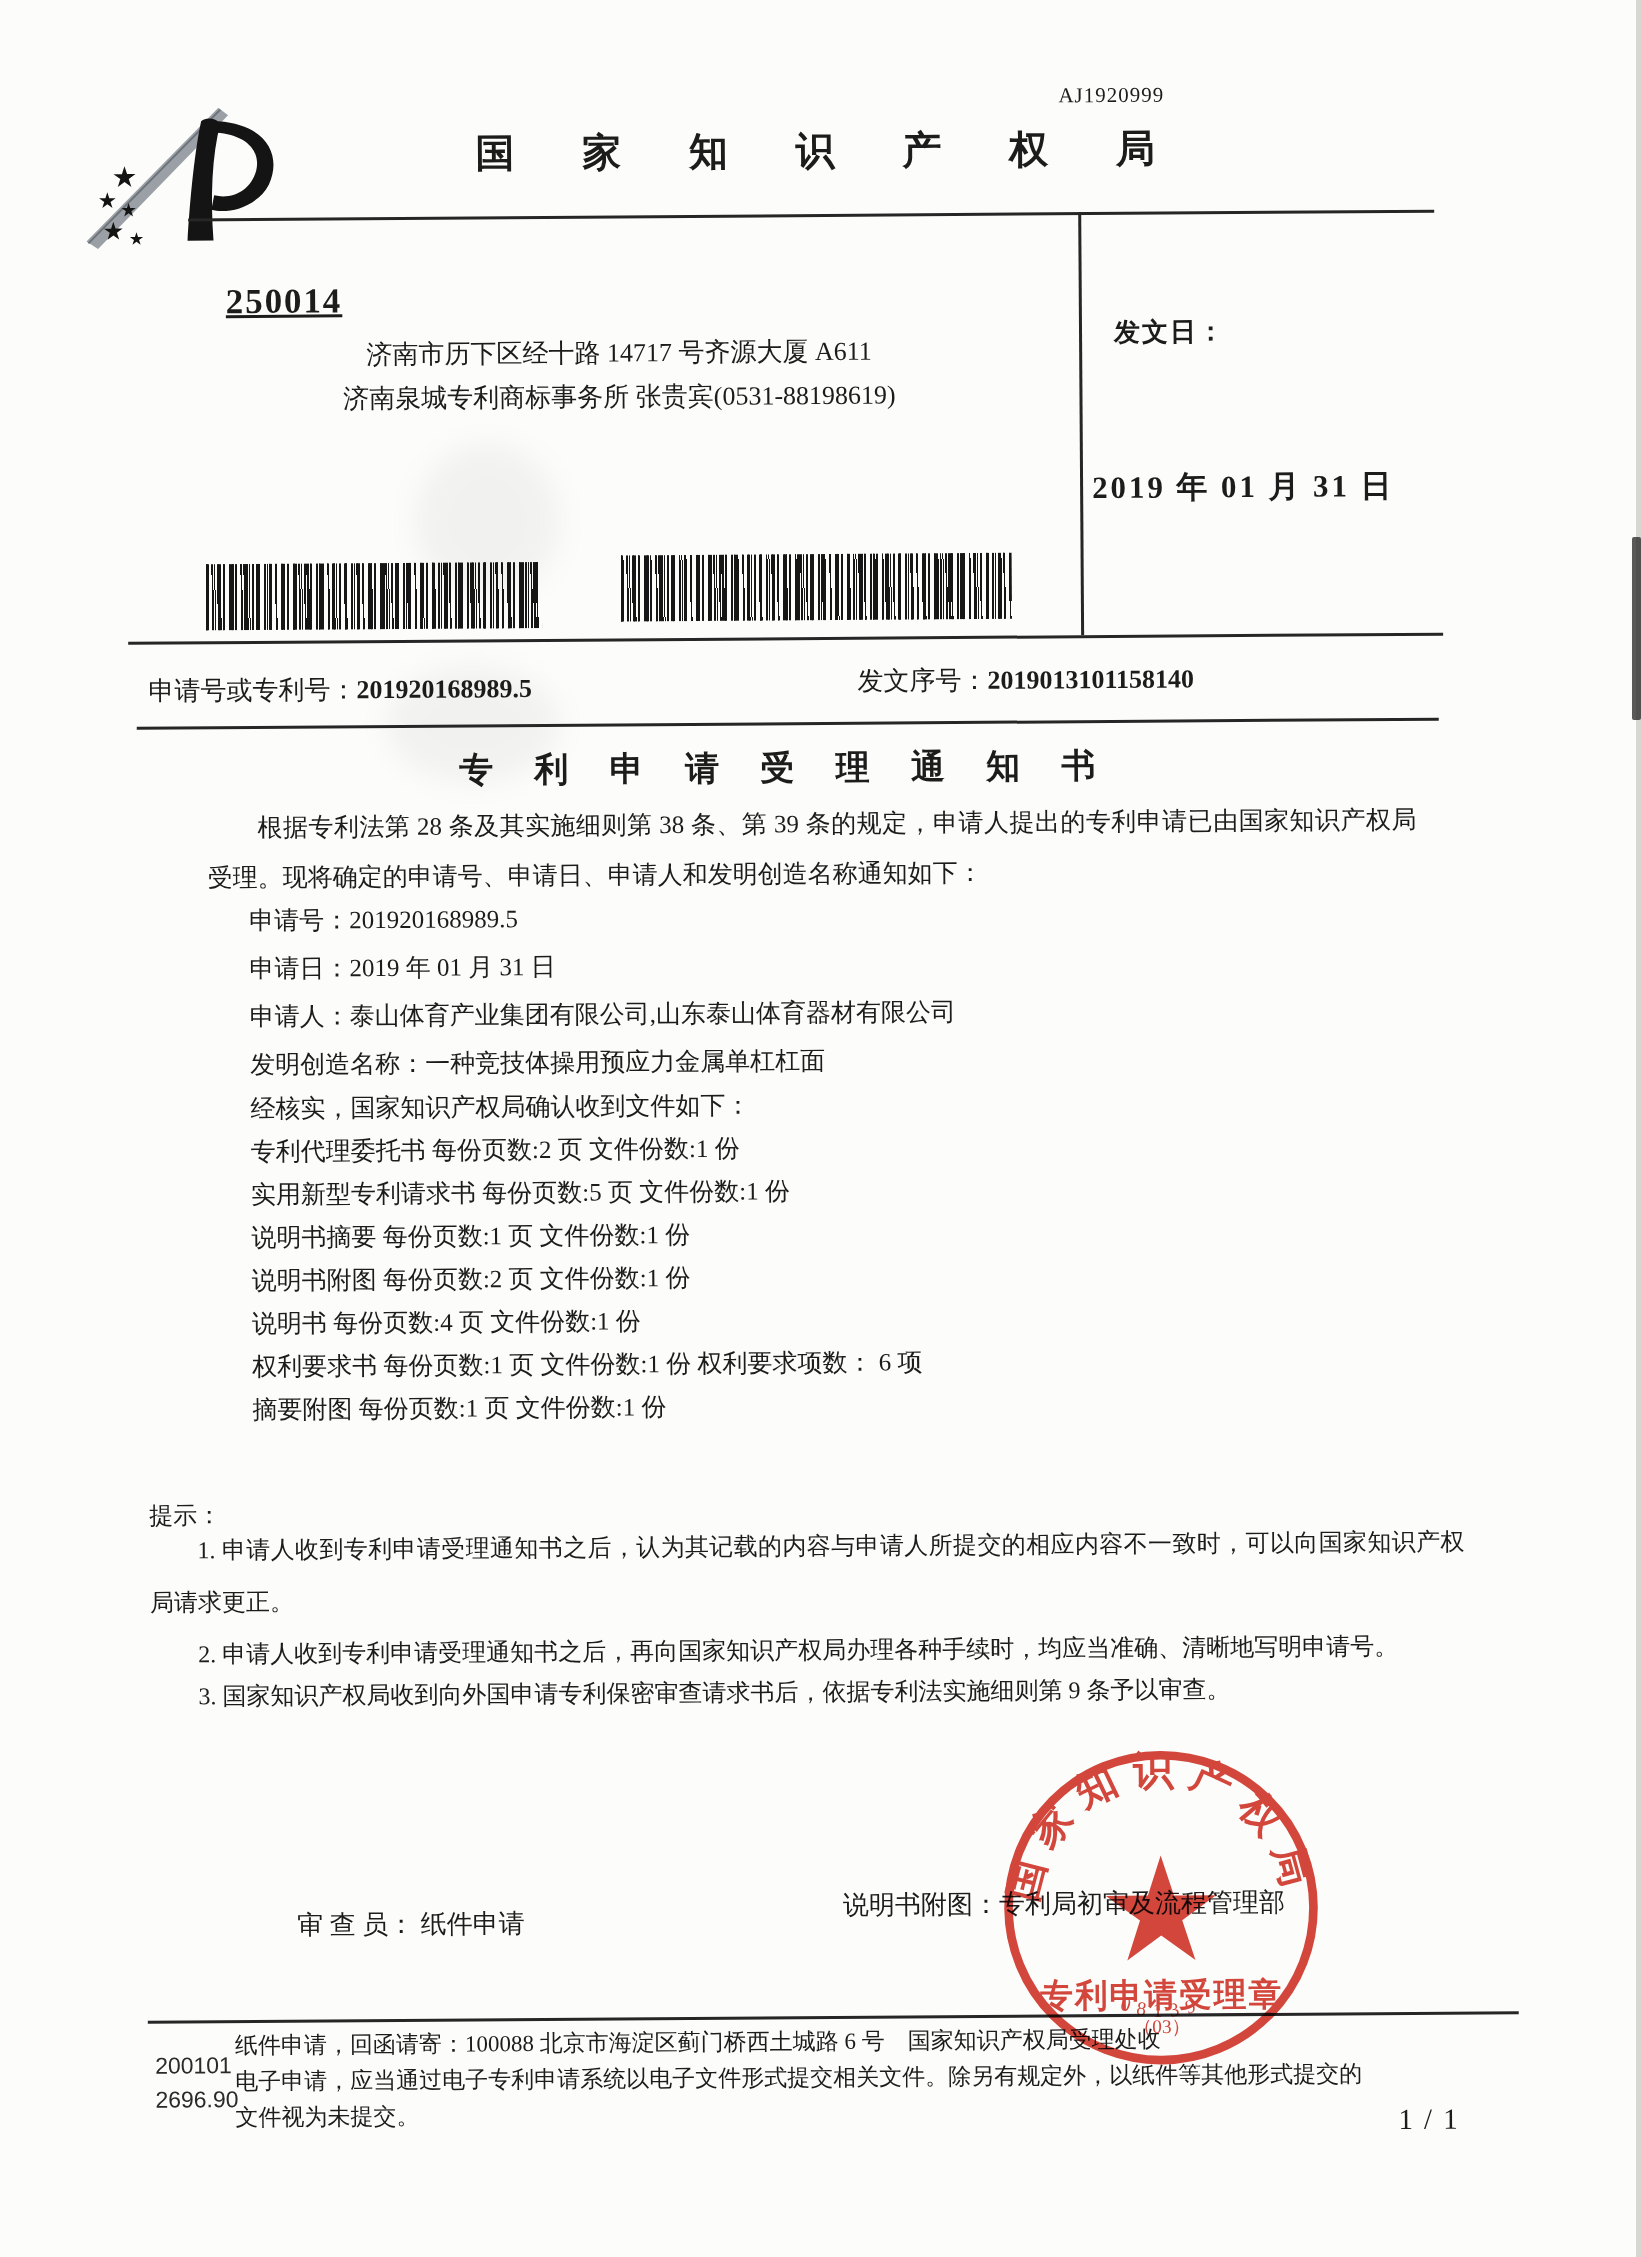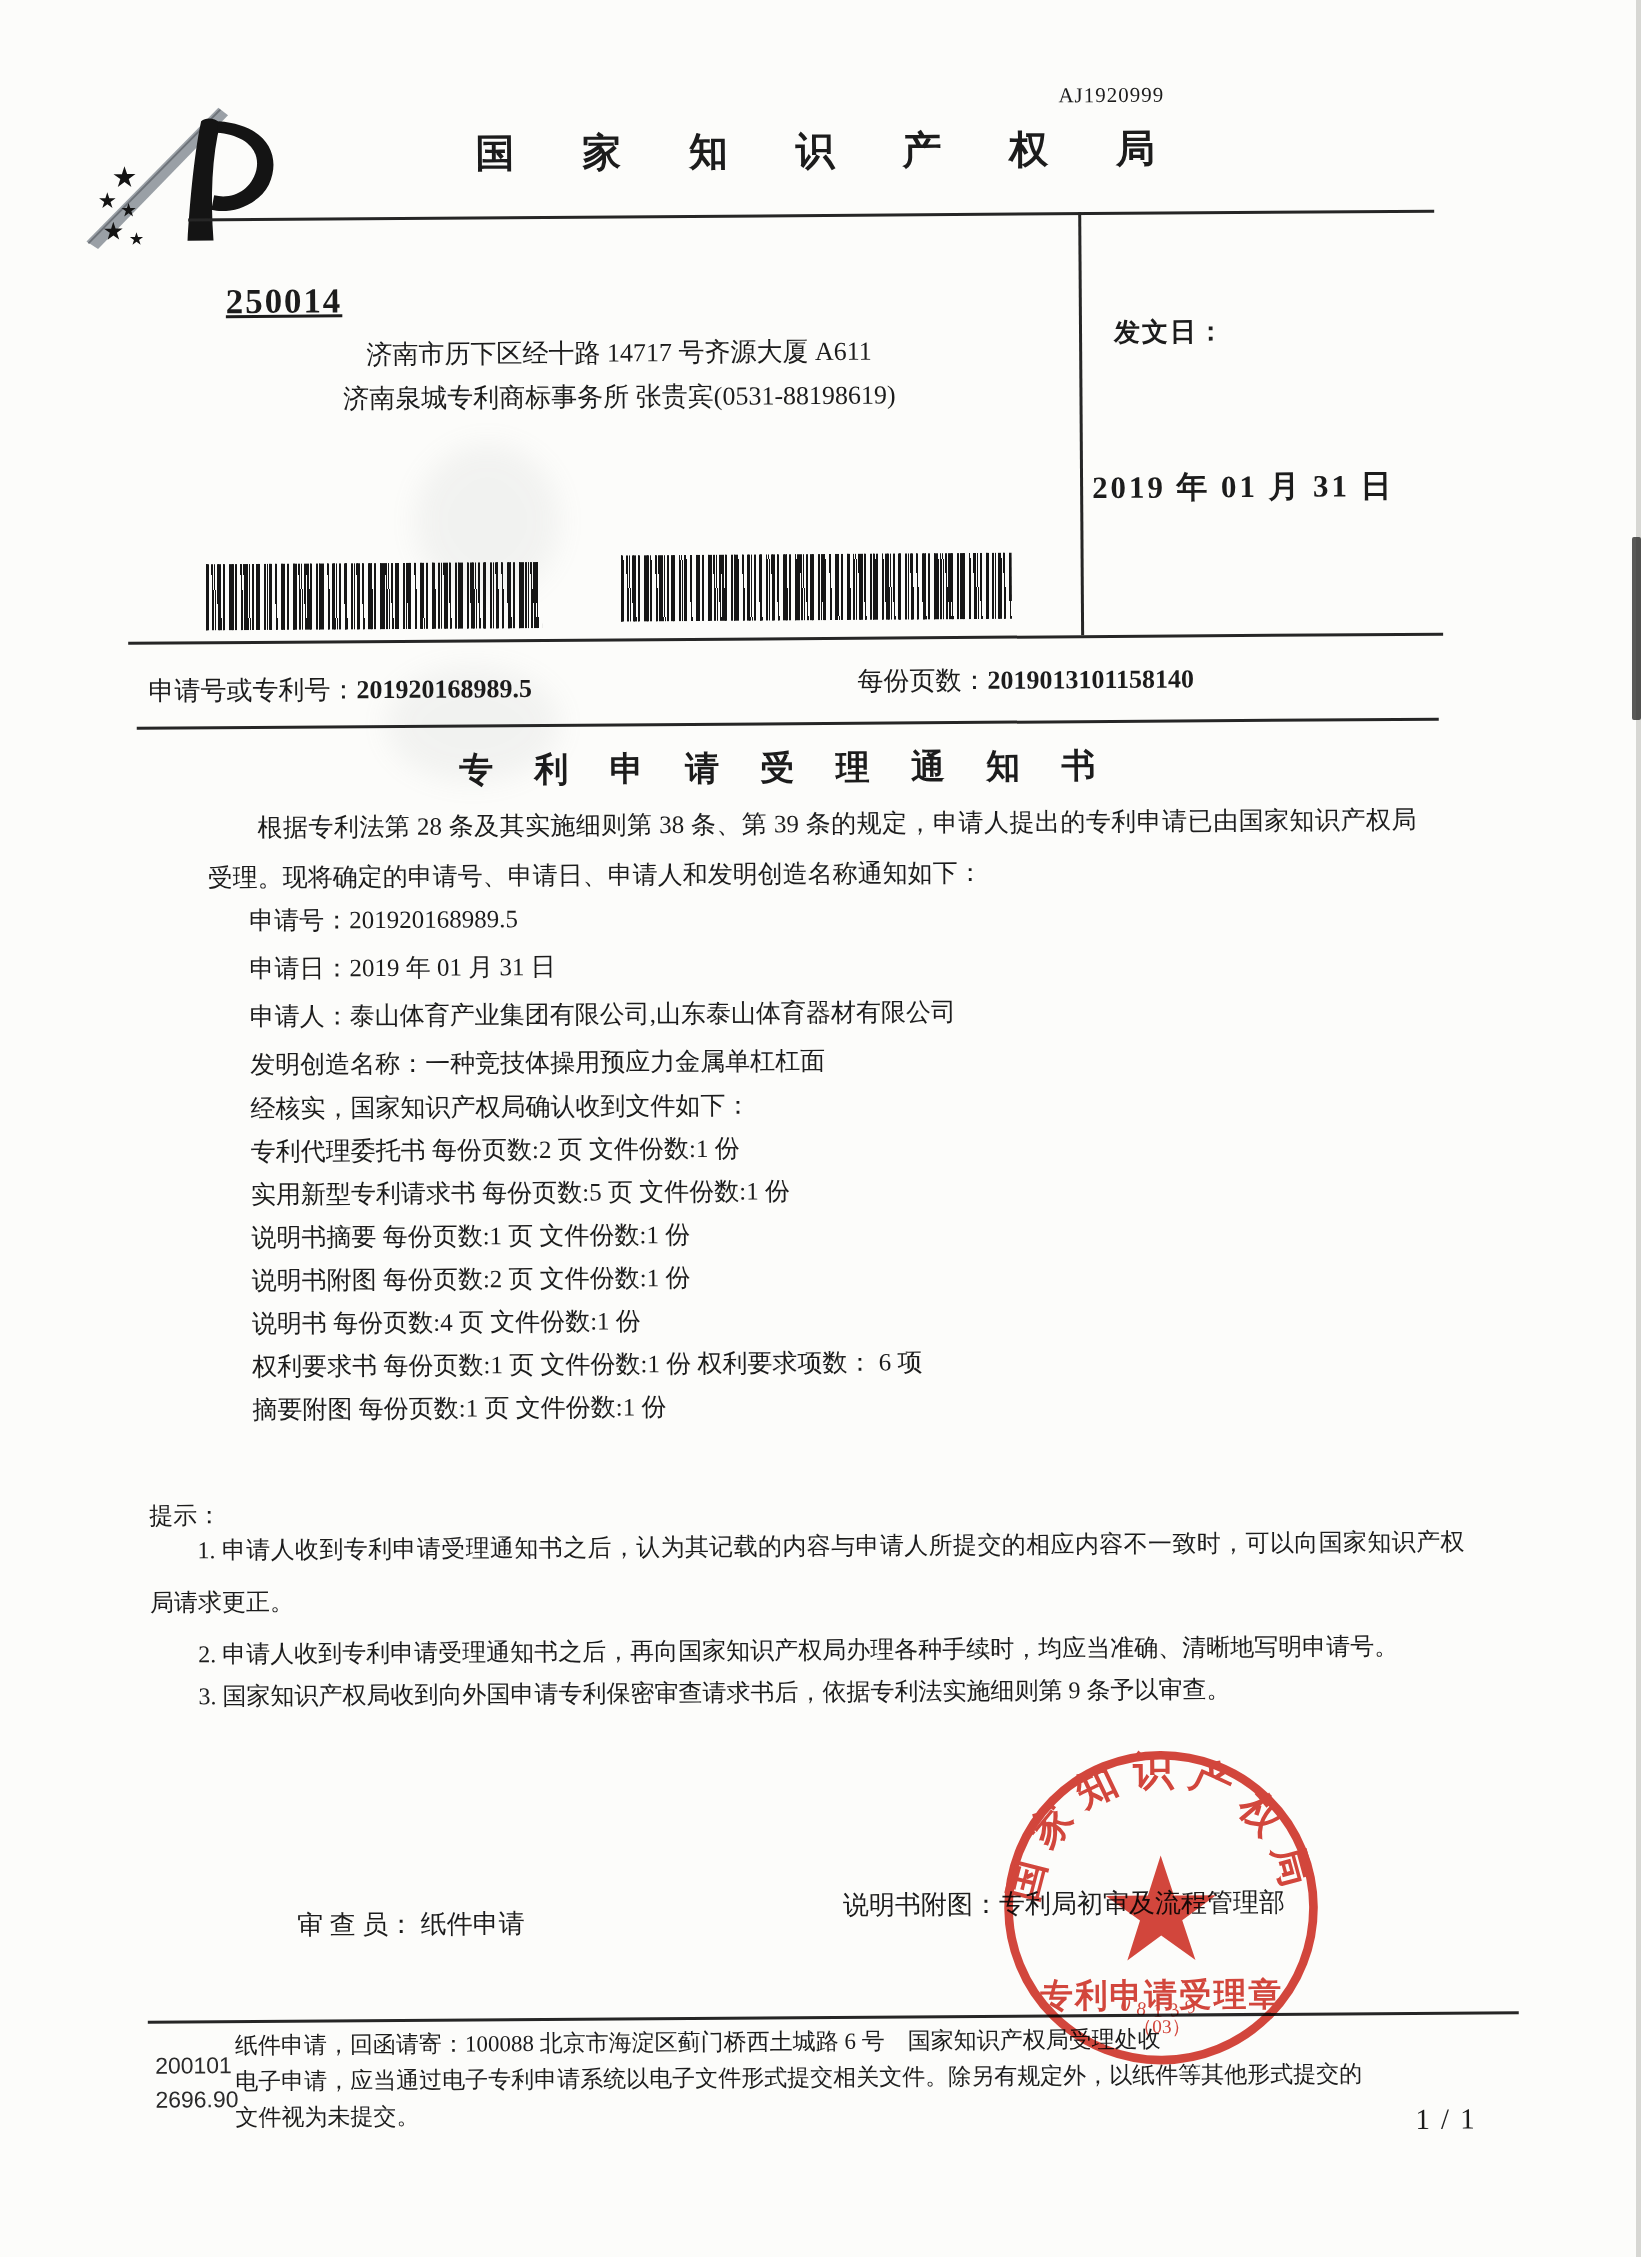--- a/index.html
+++ b/index.html
@@ -30,21 +30,21 @@
   .notice-title{width:1303px;text-align:center;font-size:34px;font-weight:bold;letter-spacing:16.4px;}
   .body-text{font-size:25px;line-height:50px;}
   .intro{width:1209px;text-indent:50px;text-align:justify;margin:0;}
   .field-row{font-size:25px;line-height:48px;white-space:nowrap;}
   .doc-row{font-size:25px;line-height:43px;white-space:nowrap;}
   .tips-head{font-size:24px;}
   .tip{width:1315px;font-size:24px;line-height:52px;text-indent:48px;text-align:justify;margin:0;}
   .sig{font-size:26px;white-space:nowrap;}
   .footer-code{font-size:23px;font-family:"Liberation Sans",sans-serif;color:#2a2a2a;margin-top:20px;}
   .footer-text{width:1236px;font-size:23px;line-height:36px;}
-  .page-num{font-size:29px;letter-spacing:1.9px;margin-left:17px;}
+  .page-num{font-size:29px;letter-spacing:1.9px;}
   .stamp{mix-blend-mode:multiply;opacity:0.93;}
   .smudge{position:absolute;background:#9aa0a0;filter:blur(13.5px);opacity:0.10;border-radius:50%;}
   .edge-strip{position:absolute;right:0;top:0;width:4.8px;height:100%;background:#d7d7d3;}
   .edge-artifact{position:absolute;right:0;top:537px;width:8.7px;height:183px;background:#30302e;opacity:0.8;border-radius:1.9px;}
 </style>
 </head>
 <body>
 
 <div class="page">
   <div class="edge-strip"></div>
@@ -87,21 +87,21 @@
 
     <div class="barcode" style="left:208px;top:560px;width:336px;"></div>
     <div class="barcode" style="left:623px;top:554px;width:391px;"></div>
 
     <div class="hline" style="left:130px;top:637px;width:1315px;"></div>
 
     <div class="abs" style="left:150px;top:669px;white-space:nowrap;">
       <span class="ref-label">申请号或专利号：</span><span class="ref-value">201920168989.5</span>
     </div>
     <div class="abs" style="left:859px;top:664px;white-space:nowrap;">
-      <span class="ref-label">每份页数：</span><span class="ref-value">2019013101158140</span>
+      <span class="ref-label">发文序号：</span><span class="ref-value">2019013101158140</span>
     </div>
 
     <div class="hline" style="left:138px;top:722px;width:1302px;"></div>
 
     <div class="abs notice-title" style="left:135px;top:745px;">专 利 申 请 受 理 通 知 书</div>
 
     <p class="abs body-text intro" style="left:208px;top:799px;">根据专利法第 28 条及其实施细则第 38 条、第 39 条的规定，申请人提出的专利申请已由国家知识产权局受理。现将确定的申请号、申请日、申请人和发明创造名称通知如下：</p>
 
     <div class="abs" style="left:249px;top:893px;">
       <div class="field-row">

